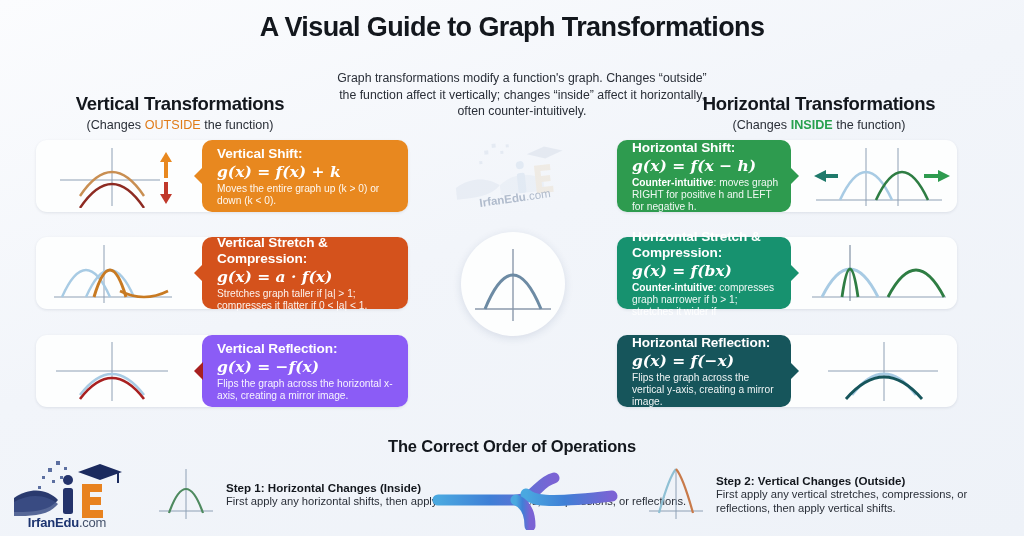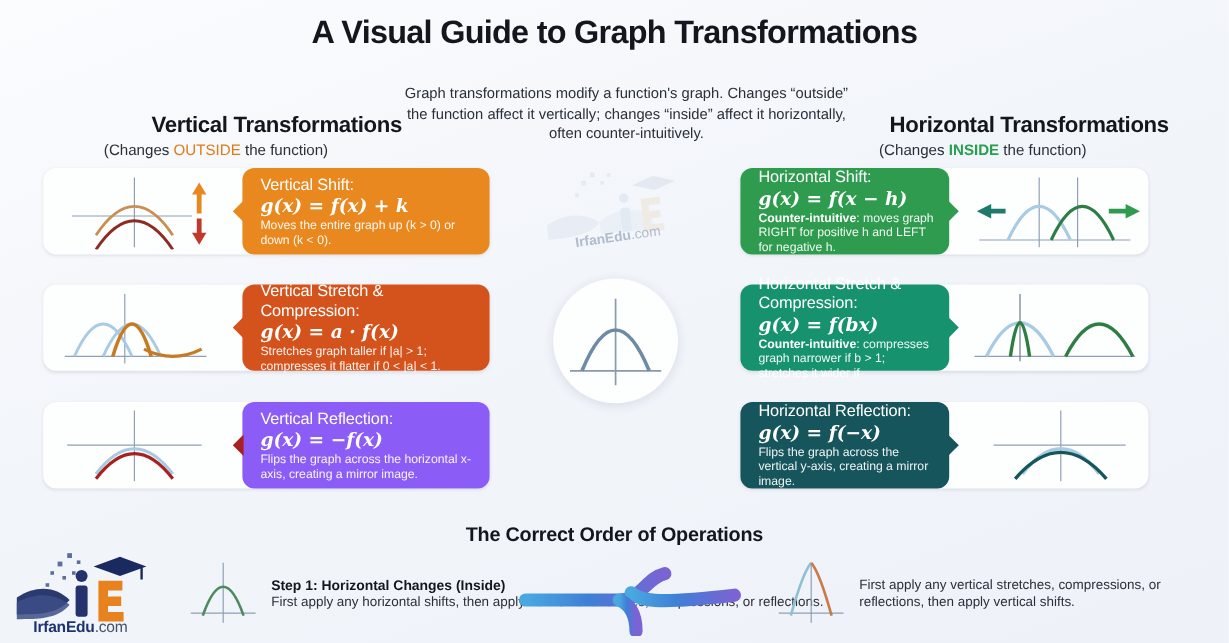--- a/index.html
+++ b/index.html
@@ -21,21 +21,21 @@
   .intro {
     position: absolute; top: 70px; left: 332px; width: 380px;
     text-align: center; font-size: 12.3px; line-height: 16.5px;
     color: #2a2f38;
   }
   .col-head {
     position: absolute; text-align: center; width: 310px;
   }
   .col-head.left  { top: 93px; left: 25px; }
   .col-head.right { top: 93px; left: 664px; }
-  .col-head h2 { font-size: 18.5px; font-weight: 700; color: #13171d; letter-spacing: -0.3px; text-align: right; }
+  .col-head h2 { font-size: 18.5px; font-weight: 700; color: #13171d; letter-spacing: -0.3px; }
   .col-head p  { font-size: 12.6px; margin-top: 3px; color: #2a2f38; }
   .hl-out { color: #e07b18; font-weight: 400; }
   .hl-in  { color: #27a04e; font-weight: 700; text-align: right; }
 
   
   .card {
     position: absolute;
     height: 72px;
     border-radius: 11px;
     background: #fdfefe;
@@ -59,21 +59,21 @@
   .card.left  .panel { border-radius: 10px; margin-left: 8px; }
   .card.right .panel { border-radius: 10px; margin-right: 8px; }
   
   .panel::before {
     content: ""; position: absolute; top: 50%; margin-top: -9px;
     width: 0; height: 0; border-top: 9px solid transparent; border-bottom: 9px solid transparent;
   }
   .card.left  .panel::before { left: -8px;  border-right: 9px solid currentColor; }
   .card.right .panel::before { right: -8px; border-left: 9px solid currentColor; }
 
-  .panel .ttl { font-size: 13.6px; font-weight: 400; line-height: 15.5px; letter-spacing: -0.1px; }
+  .panel .ttl { font-size: 13.6px; font-weight: 700; line-height: 15.5px; letter-spacing: -0.1px; }
   .panel .eq  { font-size: 15.5px; font-family: "DejaVu Serif", serif; font-style: italic;
                 font-weight: 700; line-height: 19px; margin: 1px 0 2px; }
   .panel .desc{ font-size: 10.2px; line-height: 12px; color: rgba(255,255,255,.93); }
   .panel .desc b { font-weight: 700; color: #fff; }
 
   .c-orange { background: #e8881f; color: #e8881f; }
   .c-rust   { background: #d4521c; color: #d4521c; }
   .c-darkred{ background: #8b5cf6; color: #a82020; }
   .c-green  { background: #2e9b4f; color: #2e9b4f; }
   .c-teal   { background: #17926f; color: #17926f; }
@@ -312,20 +312,21 @@
 <div class="step s2">
   <div class="mini">
     <svg width="62" height="56" viewBox="0 0 62 56">
       <line x1="4" y1="46" x2="58" y2="46" stroke="#8ea0b5" stroke-width="1"></line>
       <line x1="31" y1="4" x2="31" y2="54" stroke="#8ea0b5" stroke-width="1"></line>
       <path d="M14,4 Q24,40 31,48" fill="none" stroke="#8fc0d4" stroke-width="2.2" transform="scale(1,-1) translate(0,-52)"></path>
       <path d="M31,48 Q38,40 48,4" fill="none" stroke="#c87a4a" stroke-width="2.2" transform="scale(1,-1) translate(0,-52)"></path>
     </svg>
   </div>
   <div class="txt">
+    <h3>Step 2: Vertical Changes (Outside)</h3>
     <p>First apply any vertical stretches, compressions, or reflections, then apply vertical shifts.</p>
   </div>
 </div>
 
 <div class="logo">
   <svg width="118" height="68" viewBox="0 0 118 68">
     <path d="M6,40 C24,28 40,32 50,42 C40,54 24,54 6,54 Z" fill="#2a3a6e"></path>
     <path d="M6,44 C24,34 40,38 50,46 C40,58 24,58 6,58 Z" fill="#3c4f86" opacity=".85"></path>
     <g fill="#5c6fa0">
       <rect x="40" y="10" width="4" height="4"></rect>

